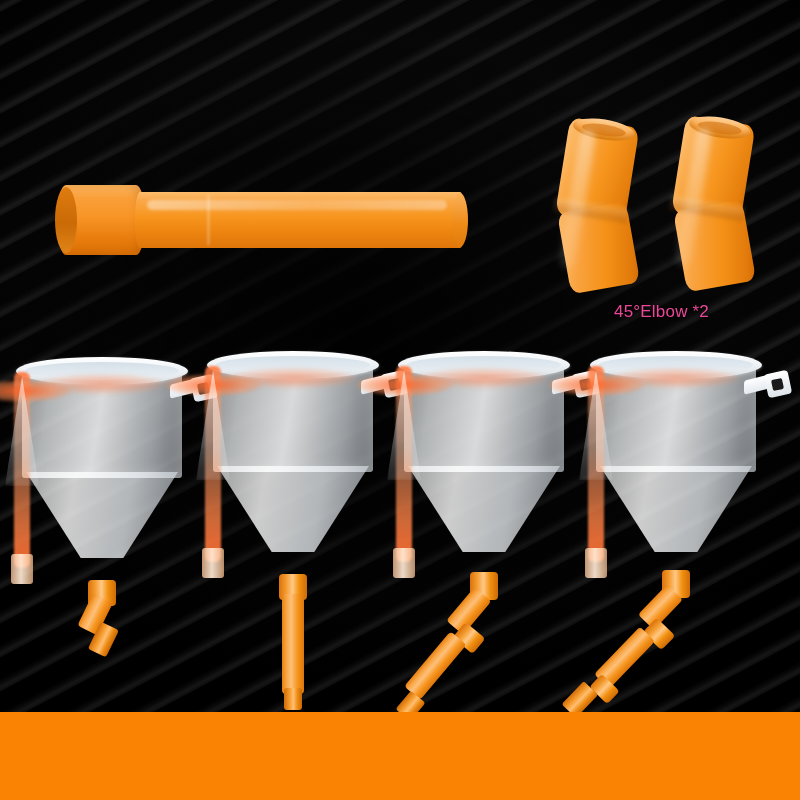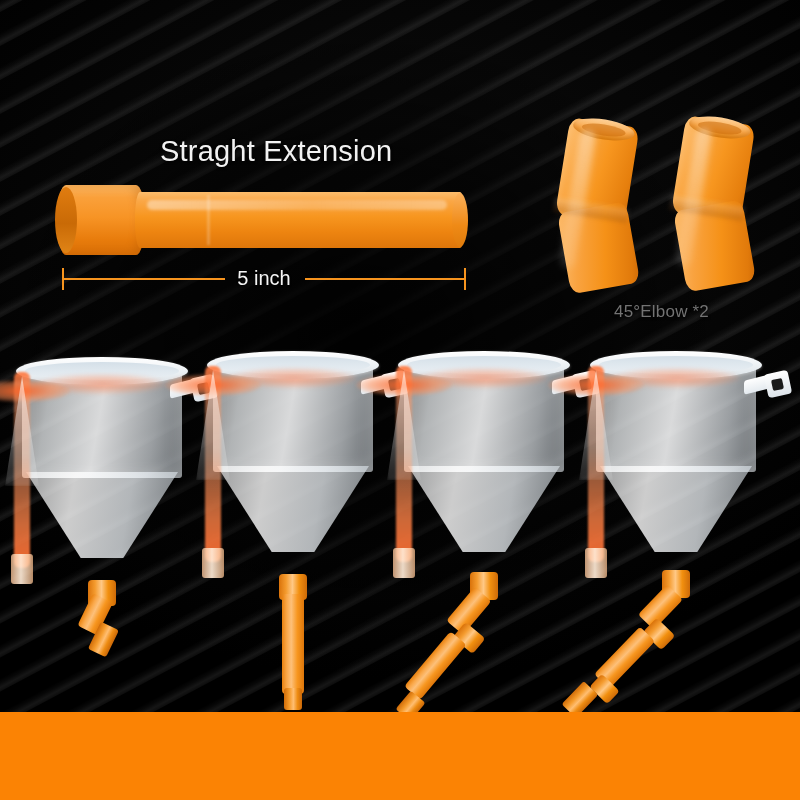--- a/index.html
+++ b/index.html
@@ -37,21 +37,21 @@
   .header .hgloss{position:absolute;left:0;top:0;width:100%;height:52%;
     background:linear-gradient(180deg,rgba(255,255,255,.07),rgba(255,255,255,0));}
   .title{position:absolute;left:26px;top:19px;font-size:45px;font-weight:bold;
     letter-spacing:-0.5px;line-height:50px;white-space:nowrap;}
   .title .t-orange{color:#F7941E;text-shadow:0 2px 3px rgba(0,0,0,.55);}
   .title .t-white{color:#FCFCFC;text-shadow:0 2px 3px rgba(0,0,0,.55);}
 
   
   .lbl-straight{position:absolute;left:160px;top:135px;font-size:29px;color:#F2F2F2;
     letter-spacing:.2px;text-shadow:0 1px 3px rgba(0,0,0,.9);white-space:nowrap;}
-  .lbl-elbow{position:absolute;left:614px;top:302px;font-size:17px;color:#737373;
+  .lbl-elbow{position:absolute;left:614px;top:302px;font-size:17px;color:#ec4899;
     letter-spacing:.2px;text-shadow:0 1px 3px rgba(0,0,0,.9);white-space:nowrap;}
 
   
   .tube{position:absolute;left:57px;top:185px;width:408px;height:70px;}
   .tube .collar{position:absolute;left:0;top:0;width:88px;height:70px;border-radius:9px/34px;
     background:linear-gradient(180deg,#FBB661 0%,#FAA03A 18%,#F79425 46%,#E87C0C 78%,#D96F06 100%);
     box-shadow:inset -6px 0 10px rgba(160,80,0,.28);}
   .tube .collar:after{content:"";position:absolute;left:-2px;top:2px;width:22px;height:66px;
     border-radius:11px/33px;
     background:linear-gradient(180deg,#E07C10,#C96A06 55%,#E08416);}
@@ -155,36 +155,28 @@
 </head>
 <body>
 
 <div id="page">
 
   <div class="bg-base"></div>
   <div class="bg-stripes"></div>
   <div class="bg-vig"></div>
 
 
-  <div class="lbl-straight">Straght Extension</div>
 
   <div class="tube">
     <div class="collar"></div>
     <div class="body"></div>
     <div class="hl"></div>
     <div class="seam"></div>
   </div>
 
-  <div class="dim">
-    <div class="cap l"></div>
-    <div class="ln l"></div>
-    <div class="txt">5 inch</div>
-    <div class="ln r"></div>
-    <div class="cap r"></div>
-  </div>
 
   <div class="elbow" style="left:557px;top:122px;transform:rotate(9deg);">
     <div class="upper seg"></div>
     <div class="lower seg" style="transform:rotate(-19deg);transform-origin:50% 0%;"></div>
     <div class="joint"></div>
     <div class="rim"></div>
     <div class="gl"></div>
   </div>
   <div class="elbow" style="left:673px;top:120px;transform:rotate(9deg);">
     <div class="upper seg"></div>

